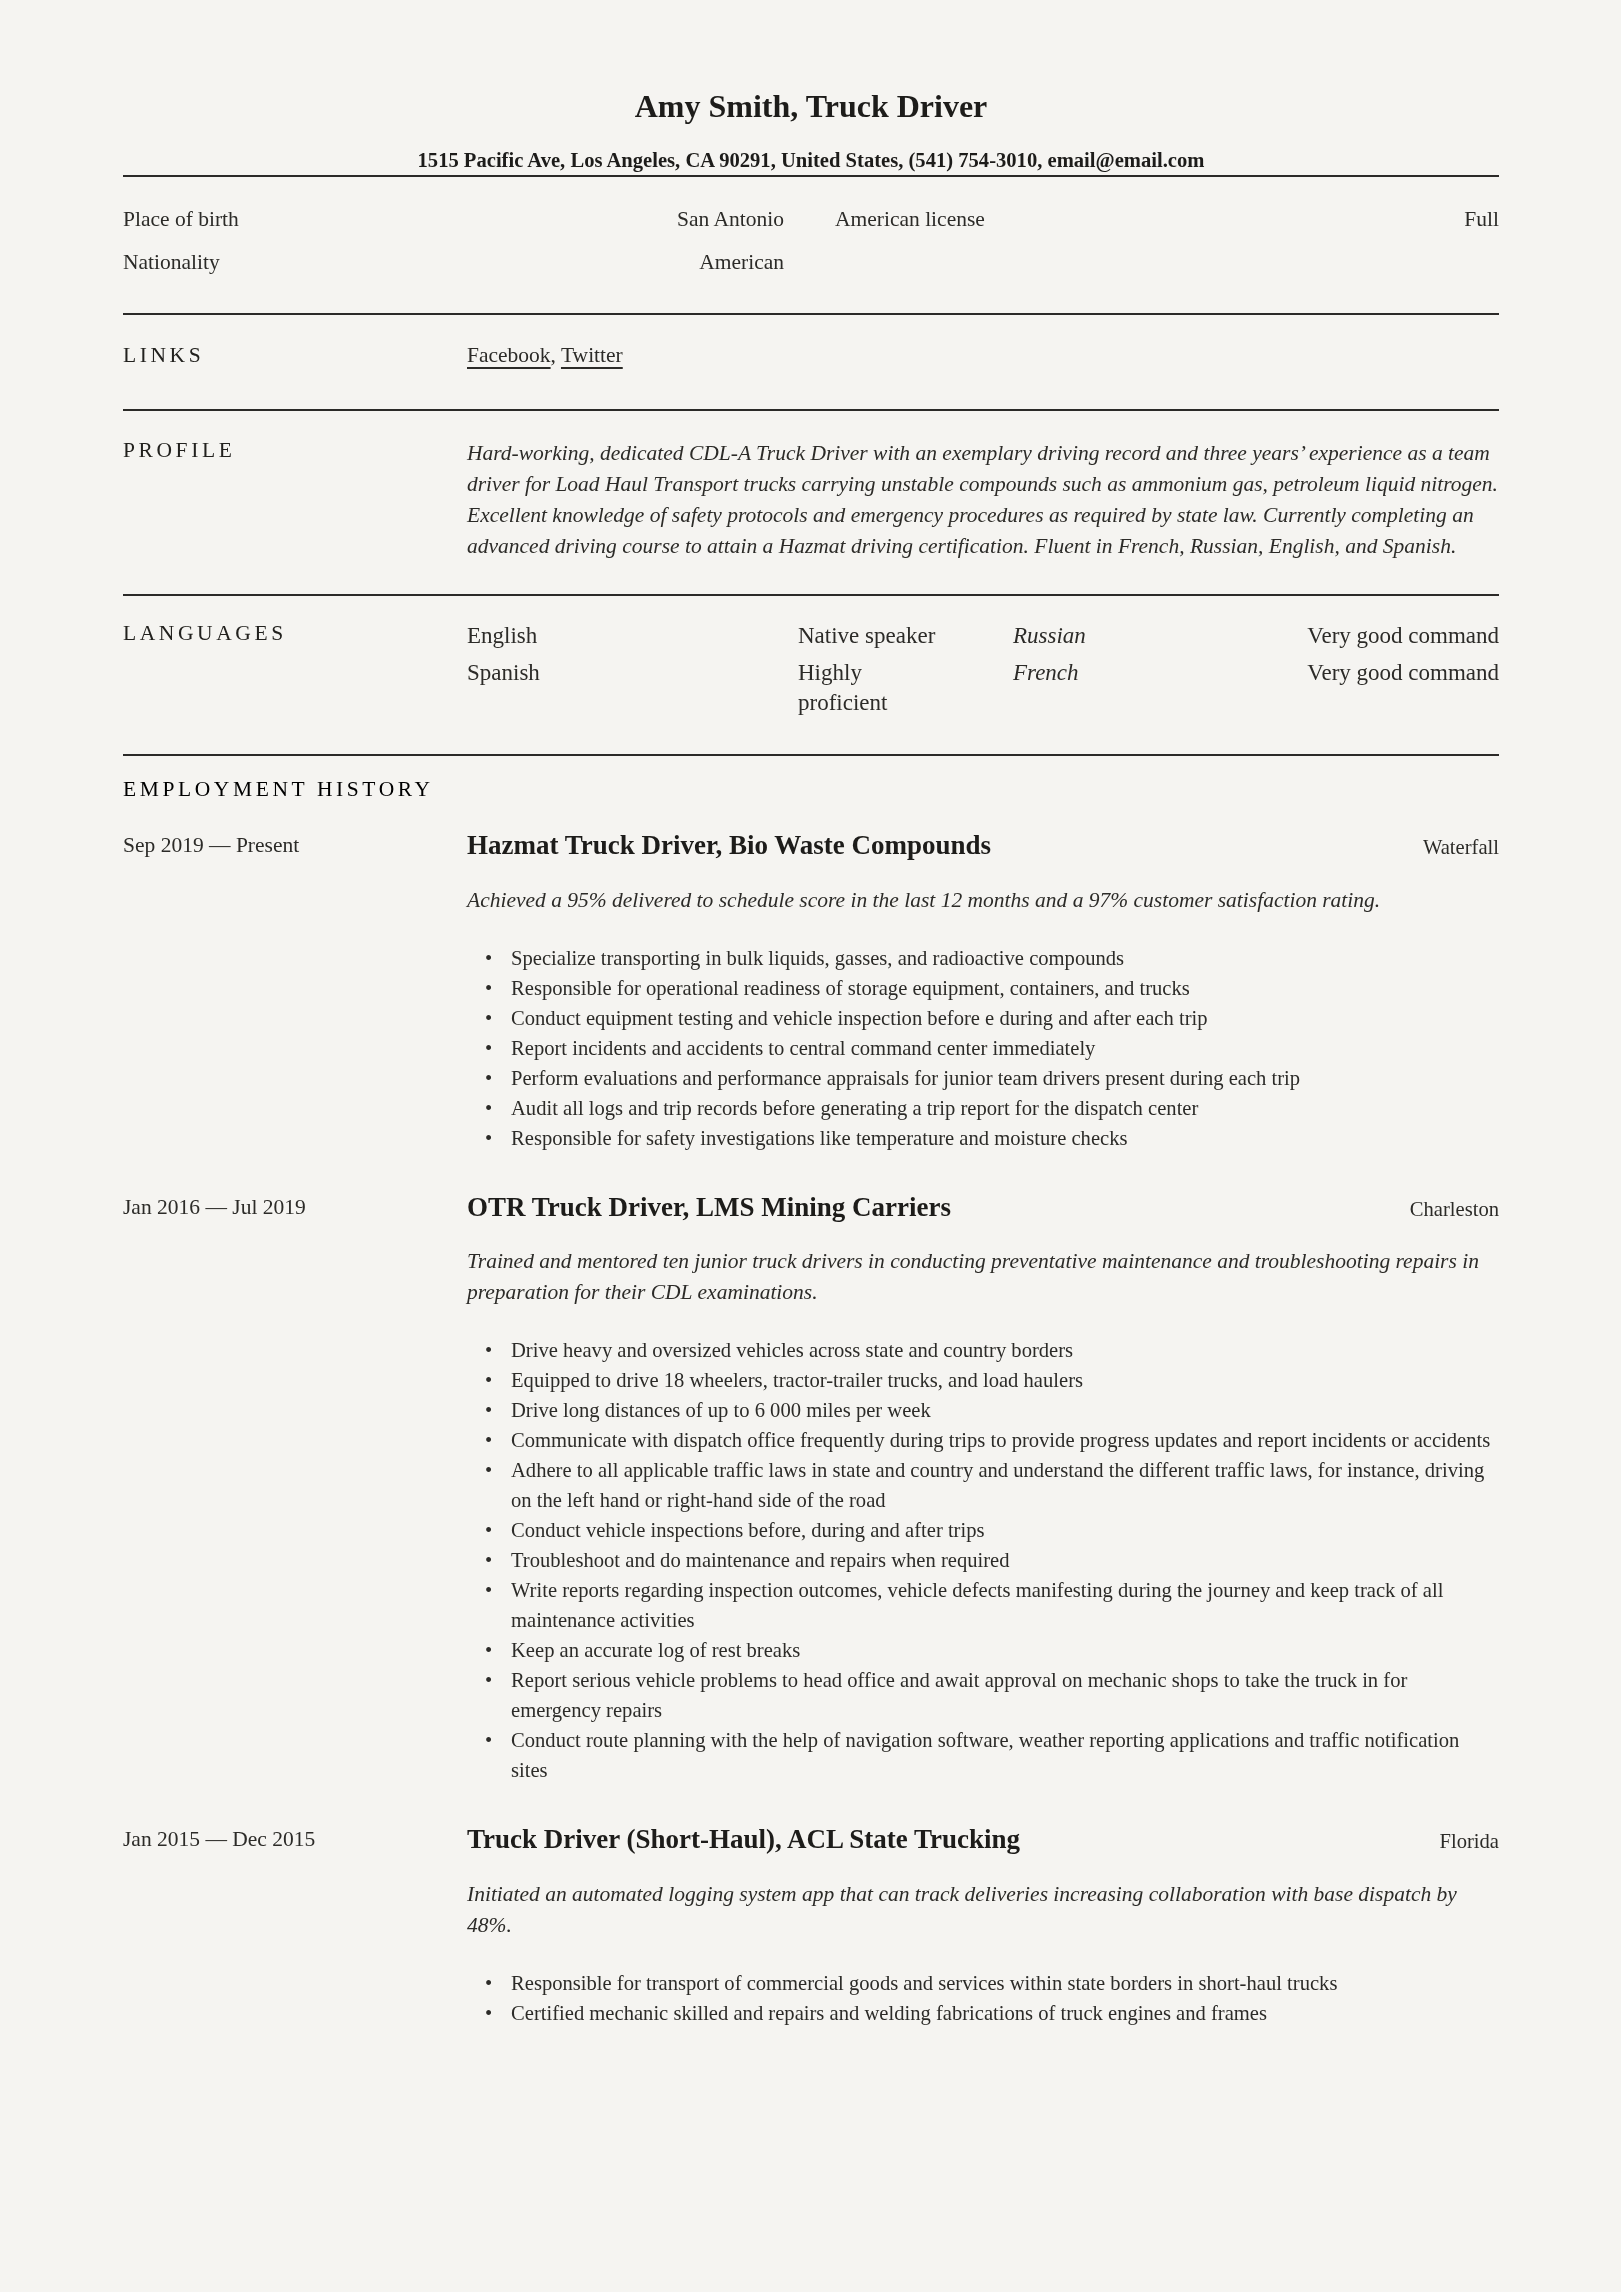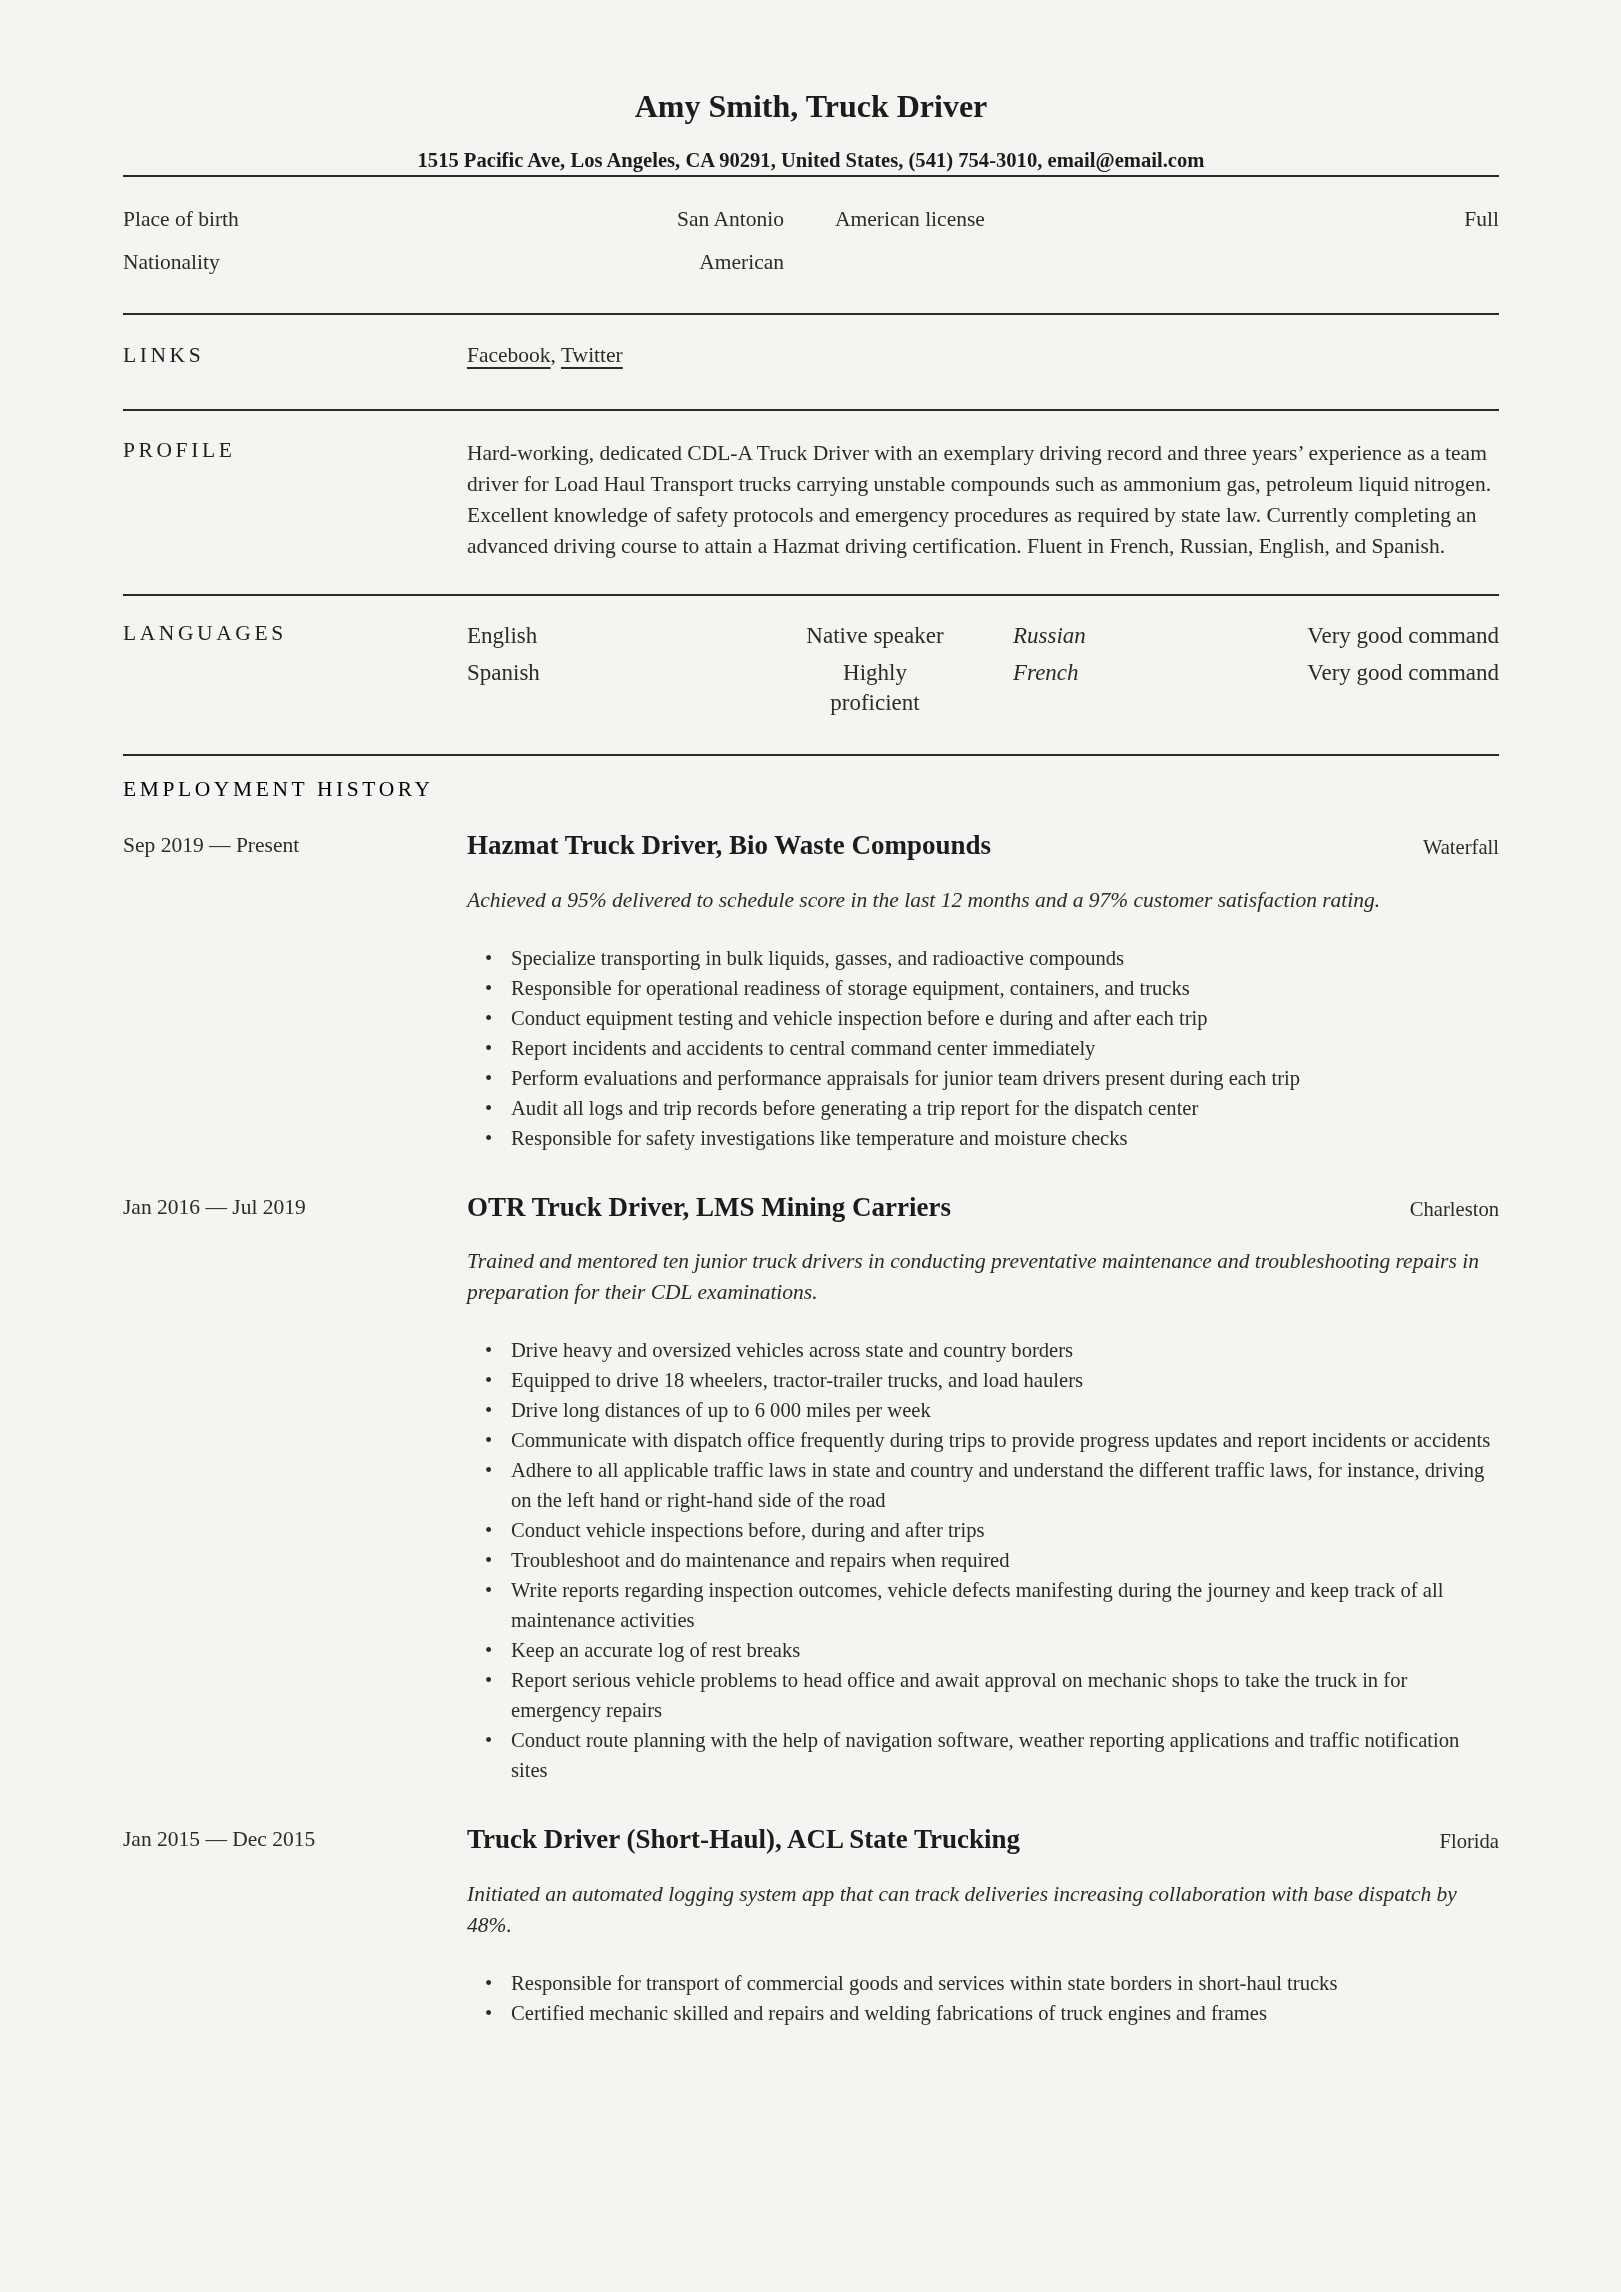--- a/index.html
+++ b/index.html
@@ -59,32 +59,33 @@
   }
   .links-section{padding:25px 0 39px;font-size:21.5px;line-height:30px;}
   .links-content a.link{
     color:#2c2b28;
     text-decoration:underline;
     text-underline-offset:4.5px;
     cursor:pointer;
   }
   .profile-section{padding:27px 0 32px;}
   .profile-text{
+    font-style:italic;
     font-size:21.5px;
     line-height:31px;
   }
   .languages-section{padding:25px 0 36px;}
   .lang-grid{
     display:grid;
     grid-template-columns:331px 154px 1fr auto;
     row-gap:7px;
     font-size:23px;
     line-height:30px;
   }
-  .lang-level-right{text-align:center;}
+  .lang-level-right{text-align:left;}
   .lang-name-2{padding-left:61px;font-style:italic;}
   
   .employment-heading{
     margin-top:21.5px;
     font-size:21.5px;
     letter-spacing:3.6px;
     color:#000000;
   }
   .job{
     display:grid;

